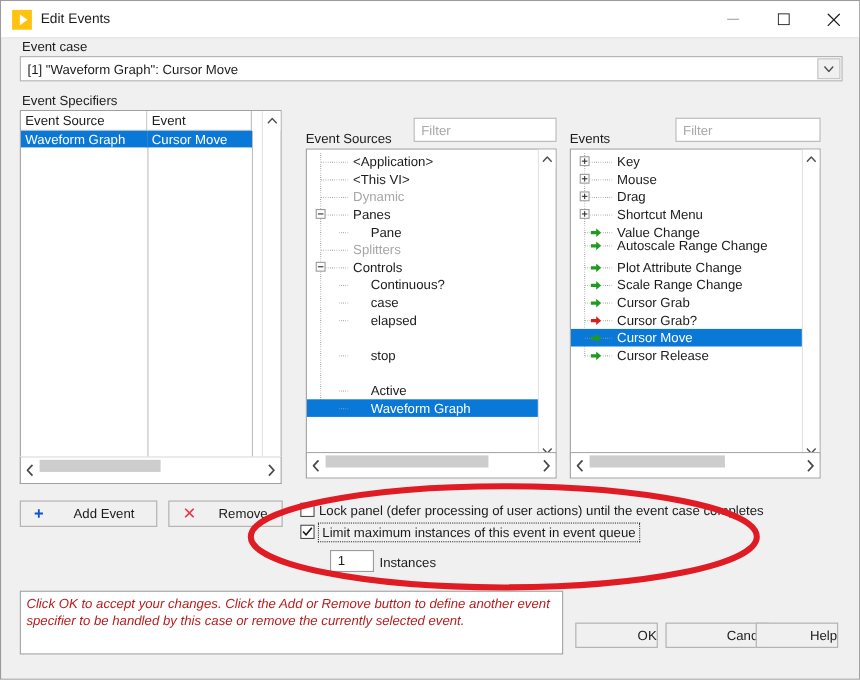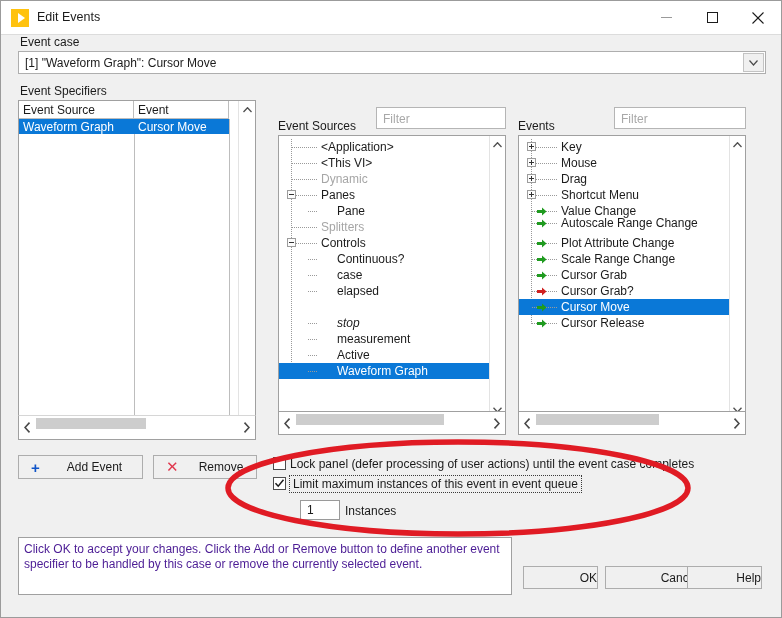--- a/index.html
+++ b/index.html
@@ -104,21 +104,21 @@
   .cbrow .ctxt{position:absolute;left:17px;top:0;font-size:12px;line-height:16px;
                white-space:nowrap;}
   .focusdot{outline:1px dotted #3a3a3a;outline-offset:0px;}
 
   .numfield{position:absolute;background:#fff;border:1px solid #9a9a9a;
             box-sizing:border-box;font-size:12px;padding:2px 0 0 6px;}
 
   
   #helppane{left:17px;top:536px;width:494px;height:58px;}
   #helppane .ht{position:absolute;left:5px;top:4px;width:482px;font-size:12px;
-                line-height:15px;color:#4c1d95;}
+                line-height:15px;color:#b91c1c;font-style:italic;}
 
   
   #annot{position:absolute;left:222px;top:437px;width:470px;height:100px;
          pointer-events:none;}
 </style>
 </head>
 <body>
 
 <div id="app">
 
@@ -247,25 +247,21 @@
         <div class="tnode" style="top: 131px;">
           <div class="dots" style="left: 29px; width: 9px;"></div>
           <div class="txt" style="left: 58px;">case</div>
         </div>
         <div class="tnode" style="top: 147px;">
           <div class="dots" style="left: 29px; width: 9px;"></div>
           <div class="txt" style="left: 58px;">elapsed</div>
         </div>
         <div class="tnode" style="top: 179px;">
           <div class="dots" style="left: 29px; width: 9px;"></div>
-          <div class="txt" style="left: 58px; font-style: italic;">stop</div>
-        </div>
-        <div class="tnode" style="top: 195px;">
-          <div class="dots" style="left: 29px; width: 9px;"></div>
-          <div class="txt" style="left: 58px;">measurement</div>
+          <div class="txt" style="left: 58px;">stop</div>
         </div>
         <div class="tnode" style="top: 211px;">
           <div class="dots" style="left: 29px; width: 9px;"></div>
           <div class="txt" style="left: 58px;">Active</div>
         </div>
         <div class="tnode sel" style="top: 227px;">
           <div class="dots" style="left: 29px; width: 9px;"></div>
           <div class="txt" style="left: 58px;">Waveform Graph</div>
         </div>
       </div>

